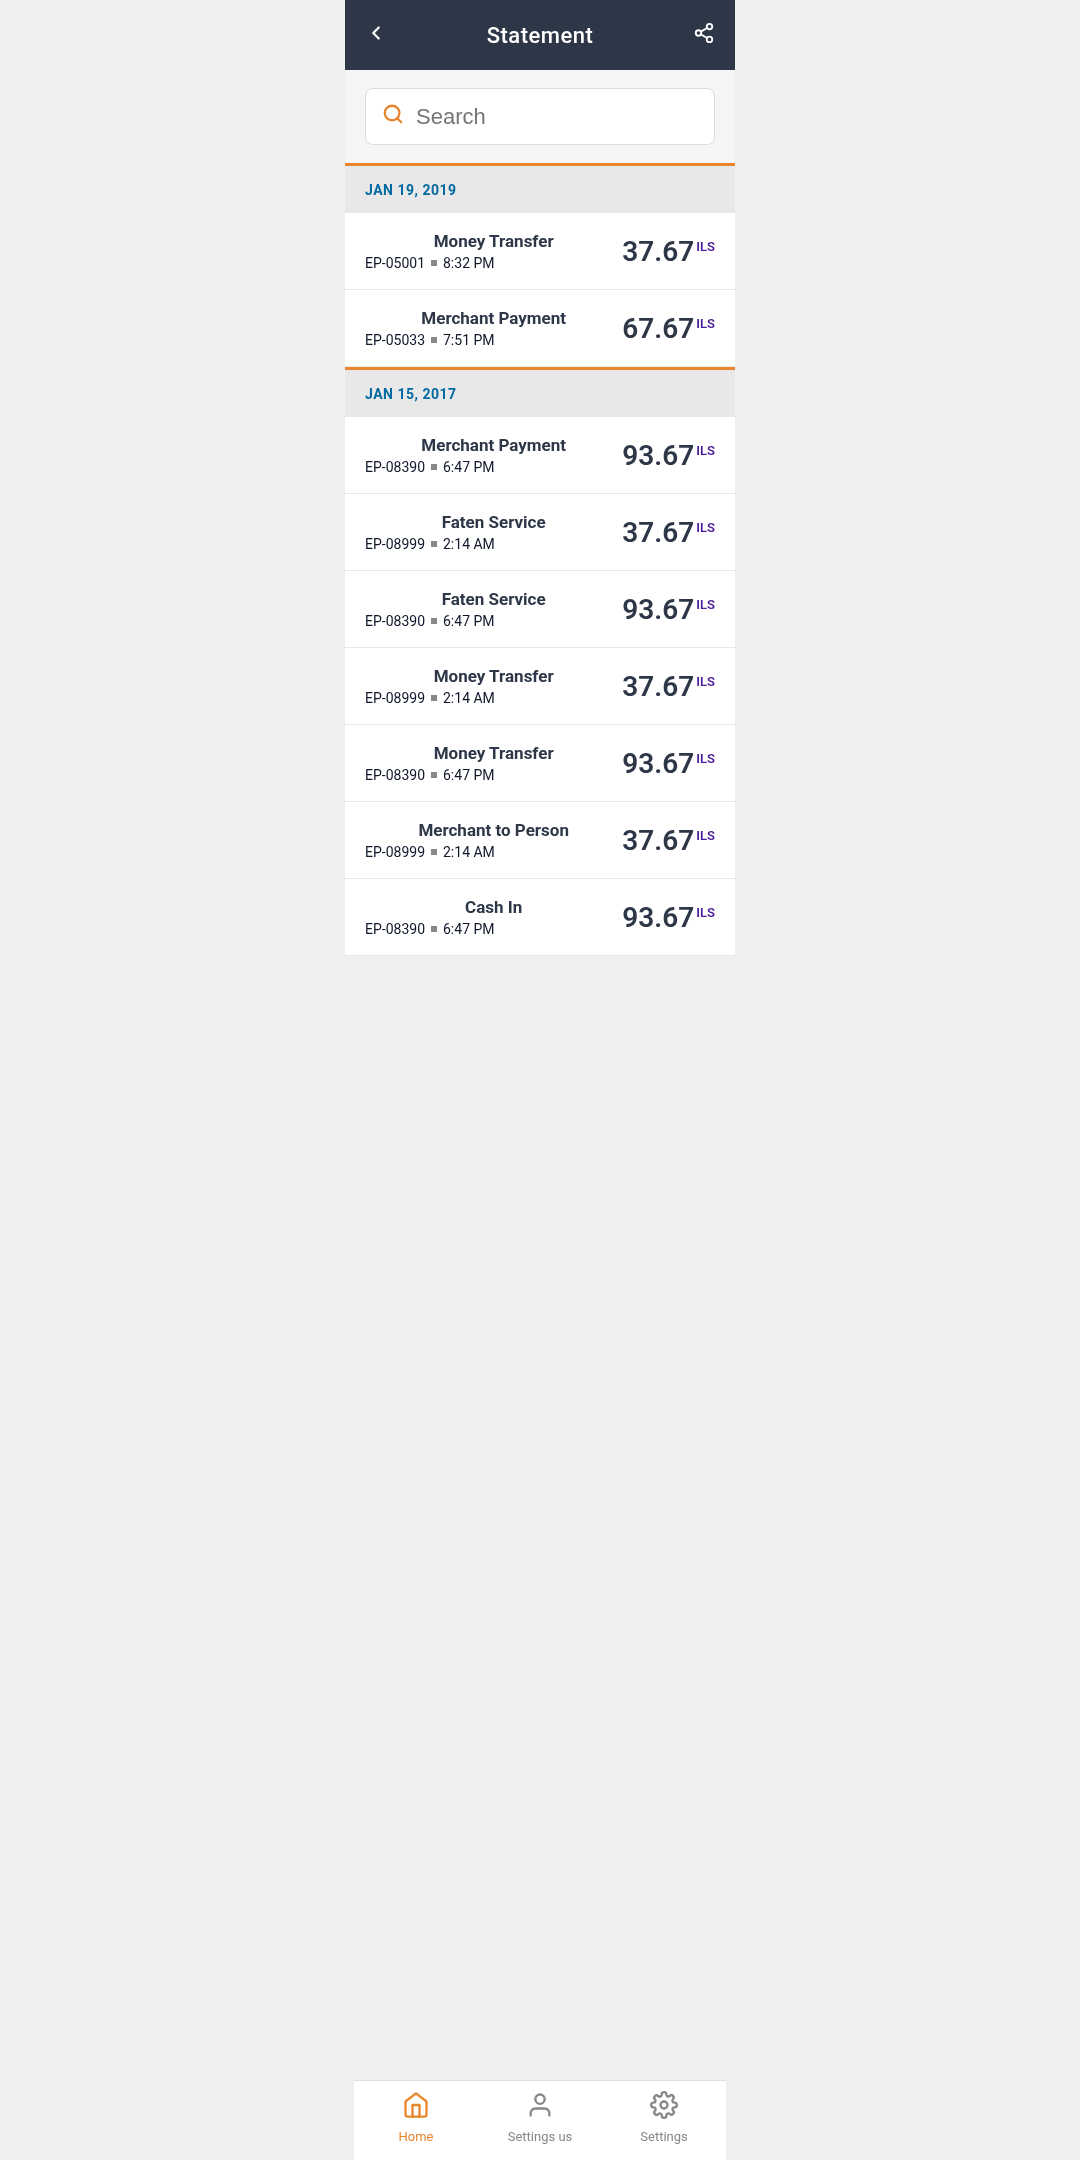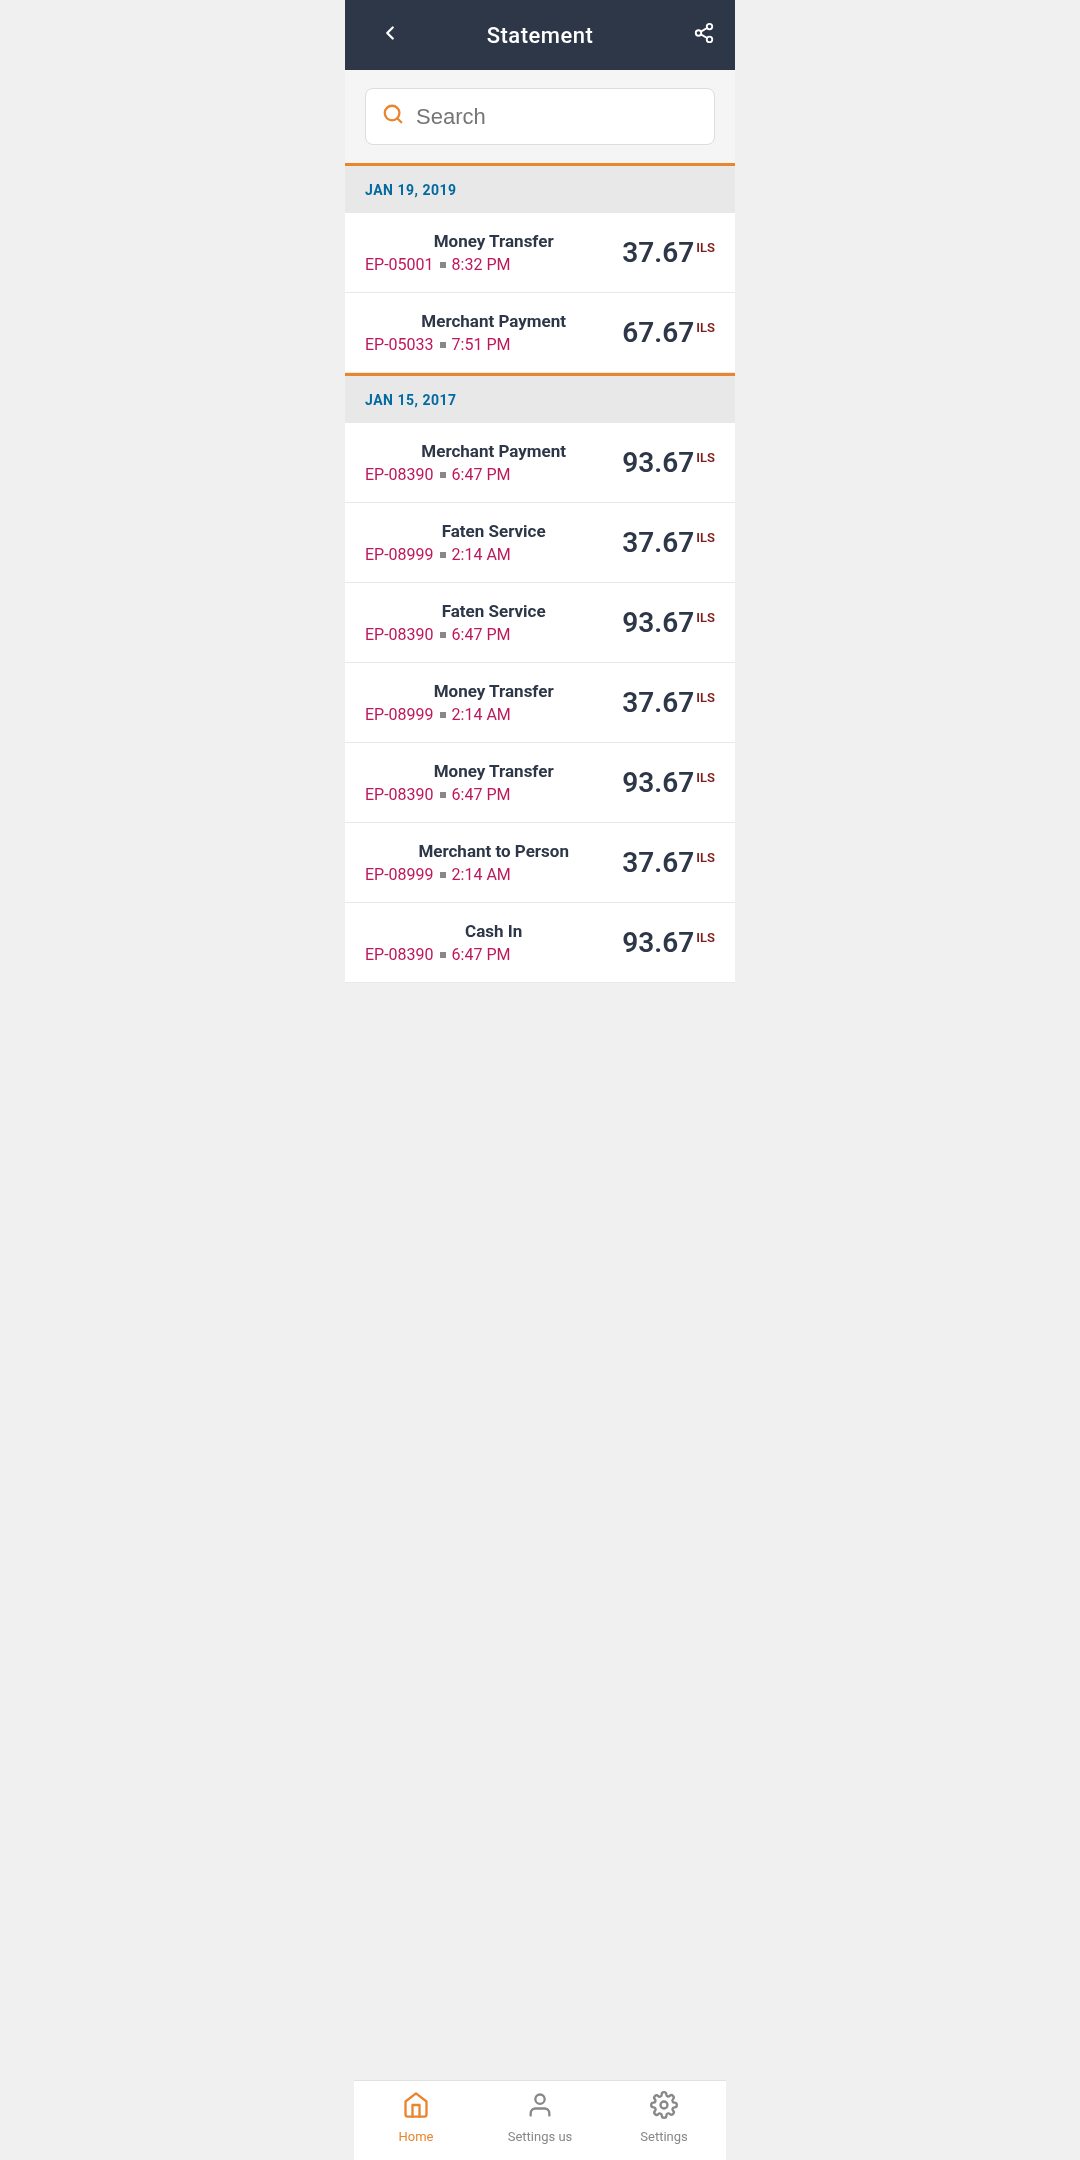--- a/index.html
+++ b/index.html
@@ -16,21 +16,20 @@
     }
 
     
     .header {
       background: #2d3748;
       display: flex;
       align-items: center;
       justify-content: space-between;
       padding: 16px 20px;
       height: 70px;
-      text-align: right;
     }
 
     .header-back {
       color: white;
       font-size: 22px;
       cursor: pointer;
       width: 36px;
     }
 
     .header-title {
@@ -108,22 +107,22 @@
 
     .transaction-title {
       font-size: 17px;
       font-weight: 700;
       color: #2d3748;
       margin-bottom: 4px;
       text-align: center;
     }
 
     .transaction-meta {
-      font-size: 16px;
-      color: #be185d;
+      font-size: 14px;
+      color: #0f172a;
       display: flex;
       align-items: center;
       gap: 6px;
     }
 
     .meta-dot {
       width: 6px;
       height: 6px;
       background: #888;
       display: inline-block;
@@ -139,21 +138,21 @@
 
     .transaction-amount {
       font-size: 28px;
       font-weight: 600;
       color: #2d3748;
     }
 
     .transaction-currency {
       font-size: 13px;
       font-weight: 600;
-      color: #7f1d1d;
+      color: #4c1d95;
       margin-top: 4px;
     }
 
     
     .bottom-nav {
       position: fixed;
       bottom: 0;
       left: 50%;
       transform: translateX(-50%);
       width: 372px;

